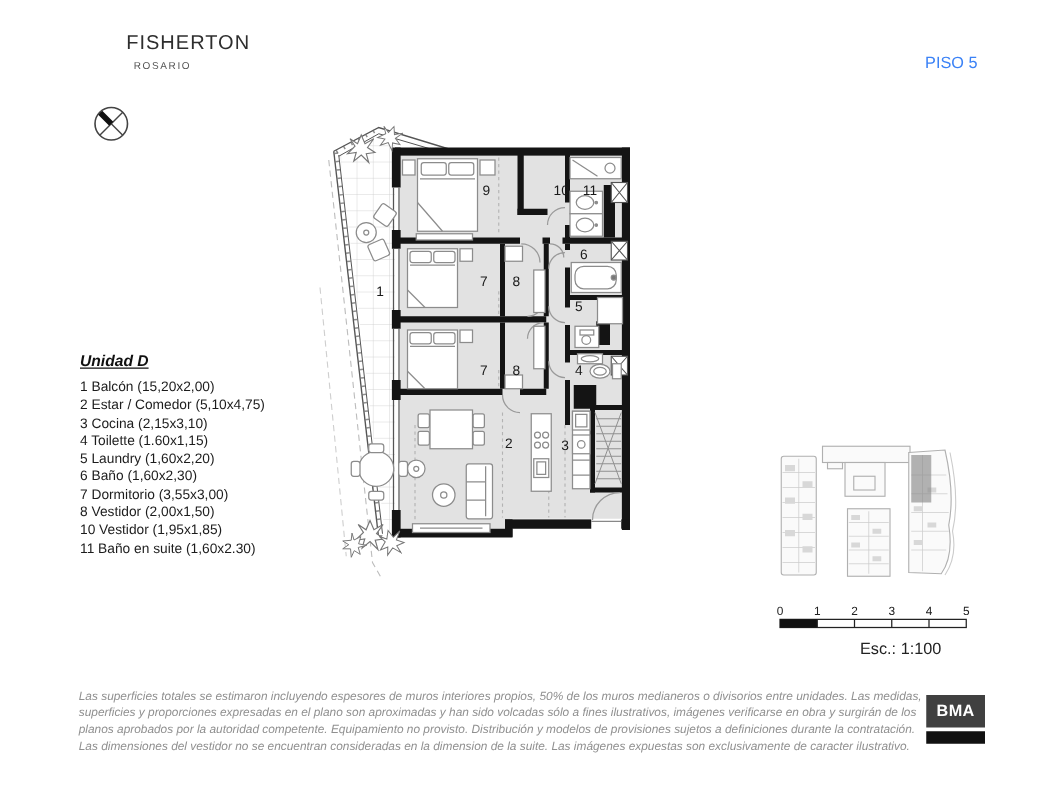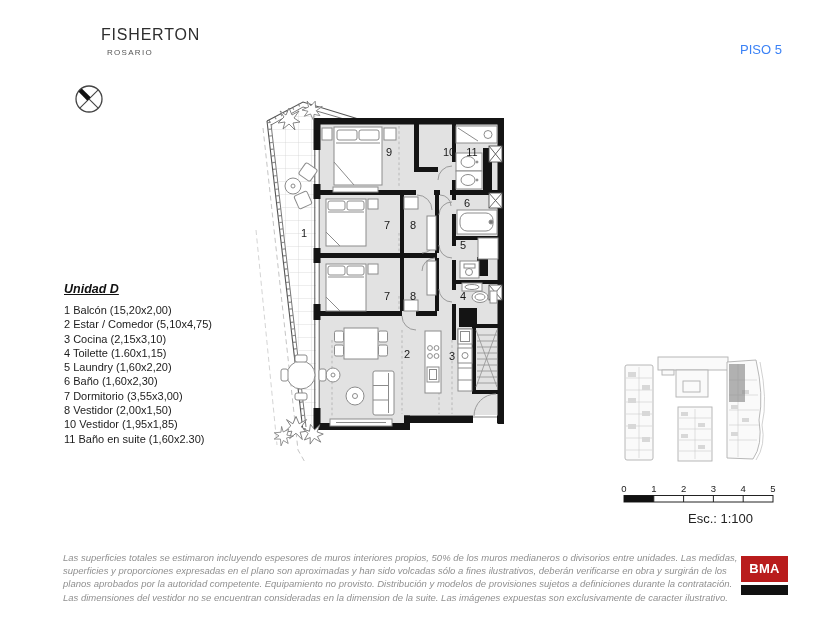--- a/index.html
+++ b/index.html
@@ -10,21 +10,21 @@
   .subtitle{left:59px;top:48px;font-size:8px;letter-spacing:1.3px;color:#555;margin-left:48px;}
   .piso{left:690px;top:30px;width:92px;text-align:right;font-size:13px;color:#3b82f6;margin-top:12px;}
   .unidad{left:64px;top:282px;font-size:12.5px;font-weight:bold;font-style:italic;
           text-decoration:underline;color:#111;}
   .legend{left:64px;top:303px;font-size:11px;line-height:14.3px;color:#1c1c1c;}
   .areas{left:64px;top:469px;font-size:11.5px;line-height:15.2px;color:#1c1c1c;}
   .disclaimer{left:63px;top:551px;font-size:9.5px;font-style:italic;line-height:13.2px;
               color:#909090;white-space:nowrap;}
   .esc{left:688px;top:511px;width:100px;text-align:left;font-size:13px;color:#222;}
   .logo{left:741px;top:556px;width:47px;}
-  .logo .box{width:47px;height:26px;background:#b91c1c;color:#fff;font-weight:bold;
+  .logo .box{width:47px;height:26px;background:#404040;color:#fff;font-weight:bold;
              font-size:13px;letter-spacing:.3px;text-align:center;line-height:26px;}
   .logo .strip{width:47px;height:10px;background:#111;margin-top:3px;}
   svg text{font-family:"Liberation Sans",sans-serif;}
 </style>
 </head>
 <body>
 
 <div class="page">
 
   <div class="abs title">FISHERTON</div>
@@ -367,21 +367,21 @@
       <line x1="683.6" y1="495.5" x2="683.6" y2="502"></line>
       <line x1="713.4" y1="495.5" x2="713.4" y2="502"></line>
       <line x1="743.2" y1="495.5" x2="743.2" y2="502"></line>
     </g>
   </svg>
 
   <div class="abs esc">Esc.: 1:100</div>
 
   <div class="abs disclaimer">
     <div>Las superficies totales se estimaron incluyendo espesores de muros interiores propios, 50% de los muros medianeros o divisorios entre unidades. Las medidas,</div>
-    <div>superficies y proporciones expresadas en el plano son aproximadas y han sido volcadas sólo a fines ilustrativos, deberán verificarse en obra y surgirán de los</div>
+    <div>superficies y proporciones expresadas en el plano son aproximadas y han sido volcadas sólo a fines ilustrativos, imágenes verificarse en obra y surgirán de los</div>
     <div>planos aprobados por la autoridad competente. Equipamiento no provisto. Distribución y modelos de provisiones sujetos a definiciones durante la contratación.</div>
     <div>Las dimensiones del vestidor no se encuentran consideradas en la dimension de la suite. Las imágenes expuestas son exclusivamente de caracter ilustrativo.</div>
   </div>
 
   <div class="abs logo">
     <div class="box">BMA</div>
     <div class="strip"></div>
   </div>
 
 </div>

